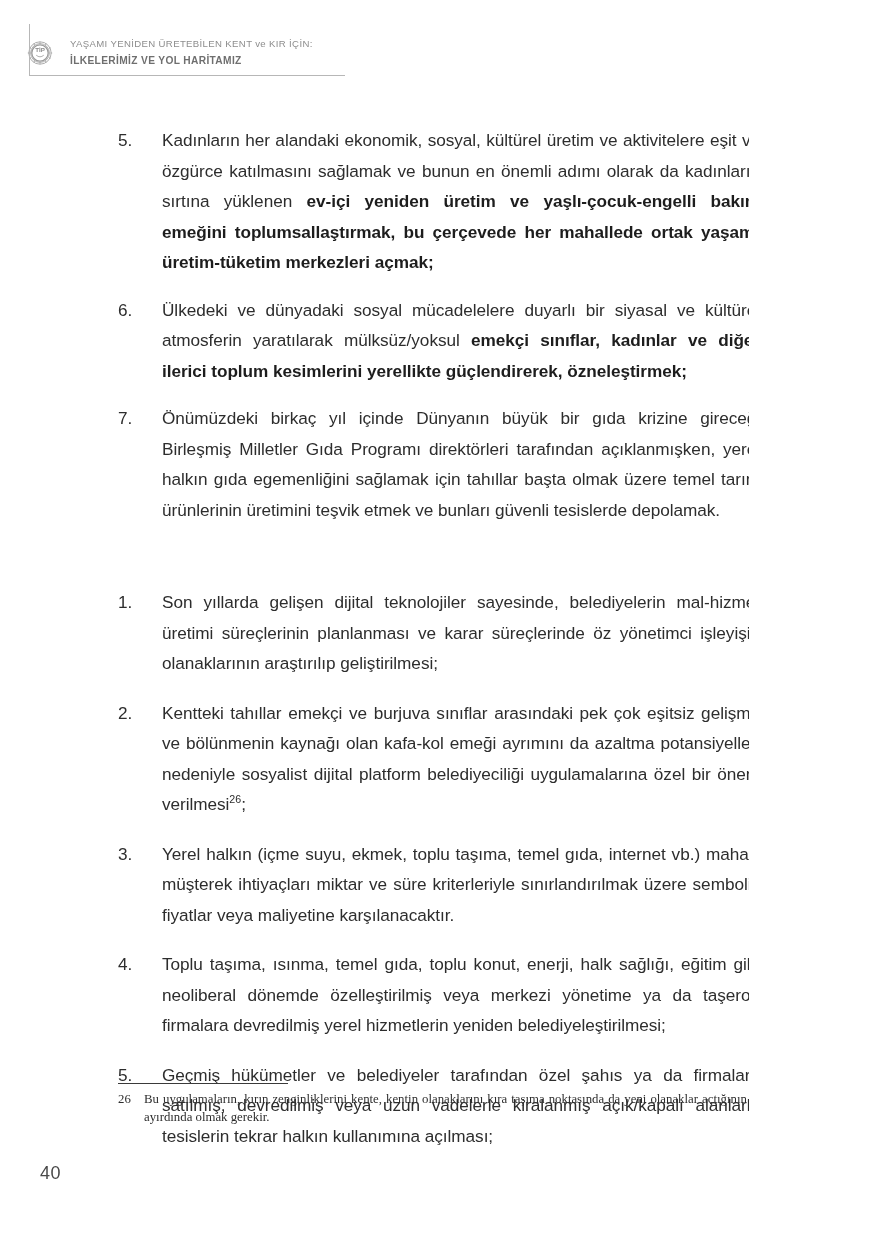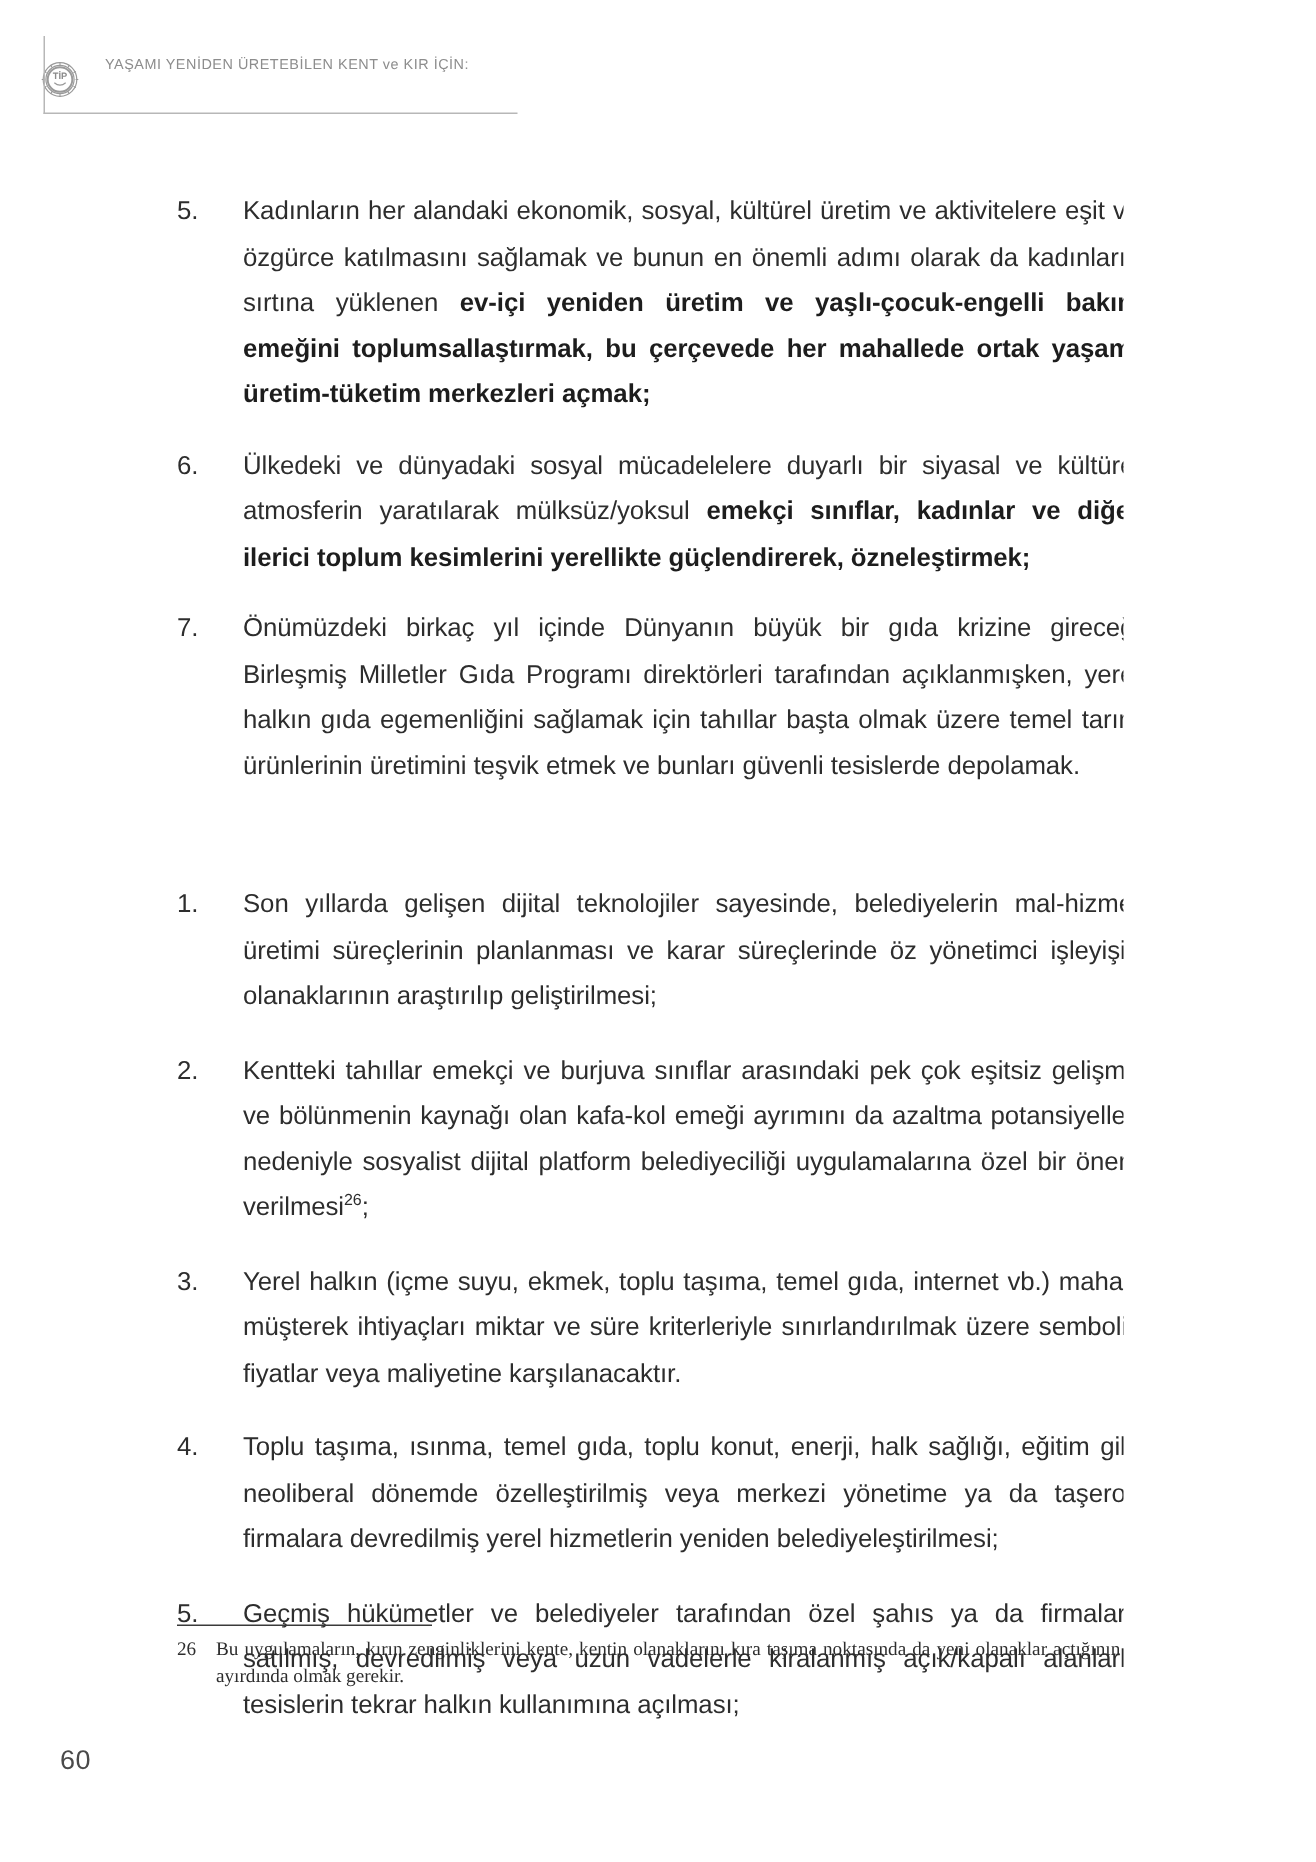--- a/index.html
+++ b/index.html
@@ -183,20 +183,21 @@
         </g>
         <g stroke="#9a9a9a" stroke-width="0.7">
           <path d="M14 1.8 L14 3.6 M20.2 3.4 L19.3 5.0 M24.6 7.6 L23.0 8.5 M26.2 13 L24.4 13 M24.6 18.4 L23.0 17.5 M20.2 22.6 L19.3 21.0 M14 24.2 L14 22.4 M7.8 22.6 L8.7 21.0 M3.4 18.4 L5.0 17.5 M1.8 13 L3.6 13 M3.4 7.6 L5.0 8.5 M7.8 3.4 L8.7 5.0"></path>
         </g>
         <text x="14" y="12.4" font-family="Liberation Sans, sans-serif" font-size="6.2" font-weight="bold" fill="#8b8b8b" text-anchor="middle">TİP</text>
         <path d="M10.2 15.2 Q14 18.4 17.8 15.2" fill="none" stroke="#9a9a9a" stroke-width="0.8"></path>
       </svg>
     </div>
     <div class="header-text">
       <div class="header-line1">YAŞAMI YENİDEN ÜRETEBİLEN KENT ve KIR İÇİN:</div>
+      <div class="header-line2">İLKELERİMİZ VE YOL HARİTAMIZ</div>
     </div>
   </div>
   <div class="header-rule-v"></div>
   <div class="header-rule-h"></div>
 
   <ol class="numlist block-a">
       <li class="item">
         <span class="marker">5.</span>
         <span class="body"><span>Kadınların her alandaki ekonomik, sosyal, kültürel üretim ve aktivitelere eşit ve özgürce katılmasını sağlamak ve bunun en önemli adımı olarak da kadınların sırtına yüklenen </span><b>ev-içi yeniden üretim ve yaşlı-çocuk-engelli bakım emeğini toplumsallaştırmak, bu çerçevede her mahallede ortak yaşam-üretim-tüketim merkezleri açmak;</b></span>
       </li>
@@ -235,15 +236,15 @@
     </ol>
 
   <div class="footnote-area">
     <div class="footnote-rule"></div>
     <div class="footnote">
       <span class="fn-num">26</span>
       <span>Bu uygulamaların, kırın zenginliklerini kente, kentin olanaklarını kıra taşıma noktasında da yeni olanaklar açtığının da ayırdında olmak gerekir.</span>
     </div>
   </div>
 
-  <div class="page-number">60</div>
+  <div class="page-number">40</div>
 
 </div>
 
 </body></html>

